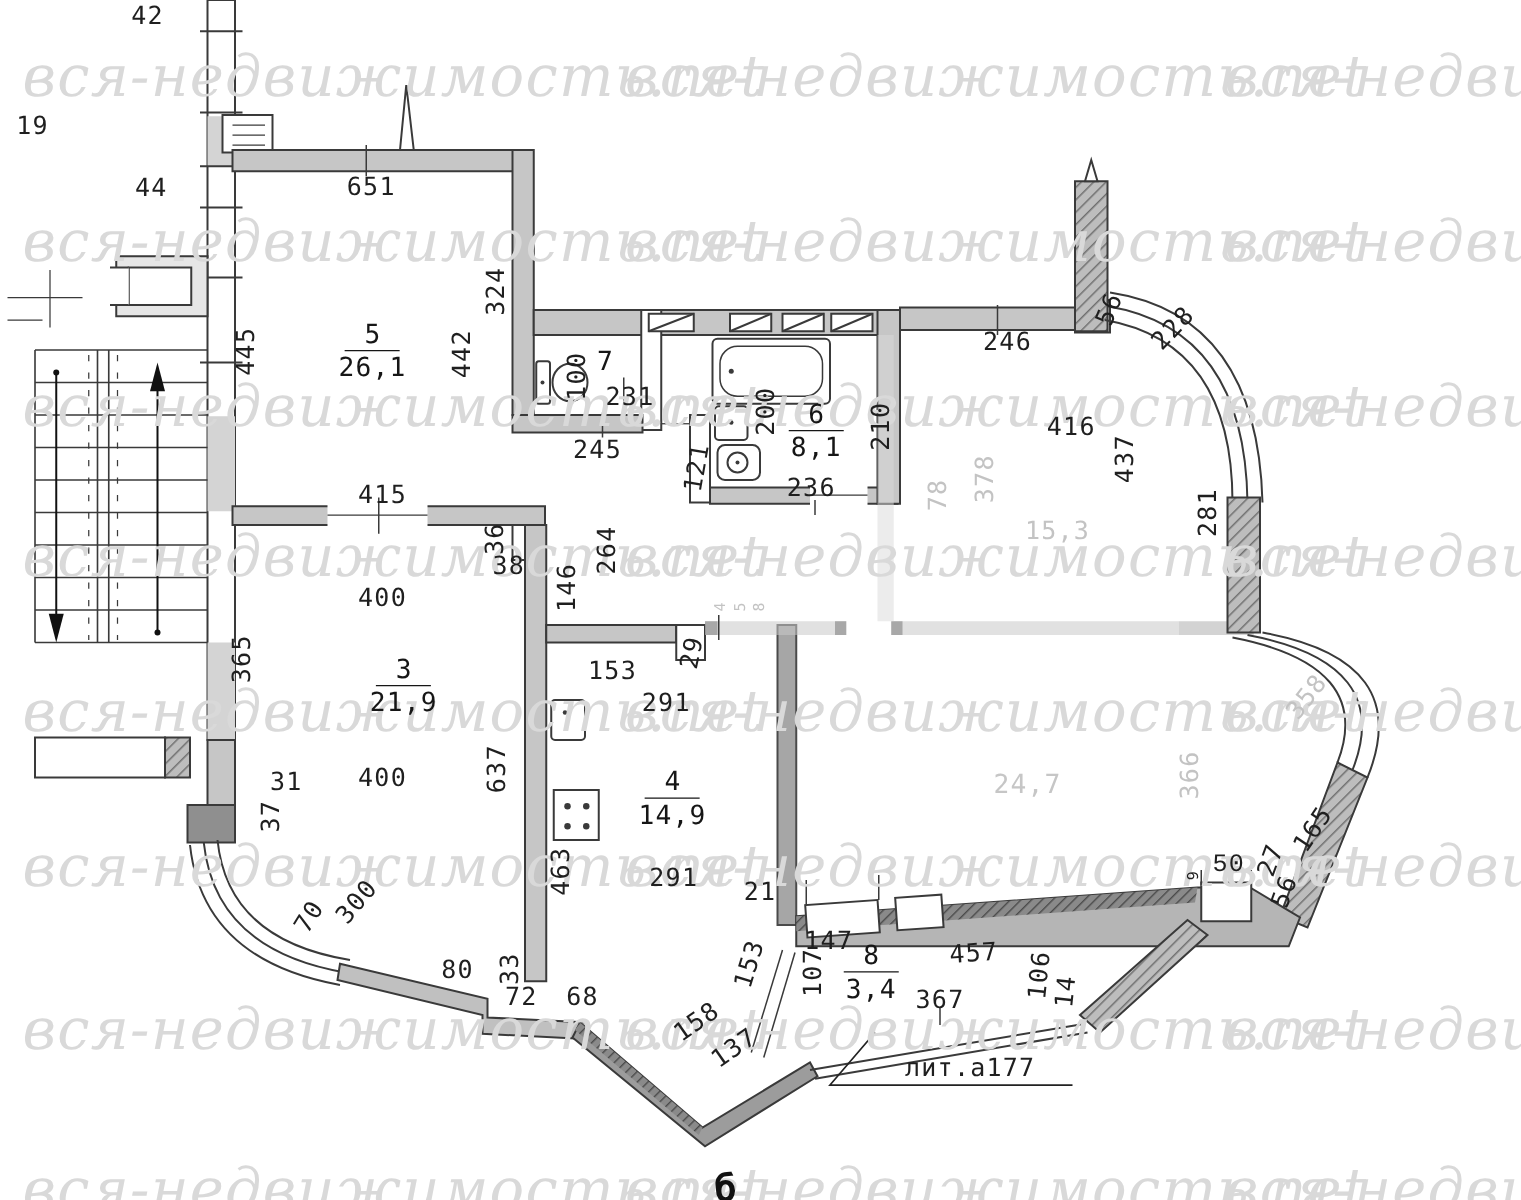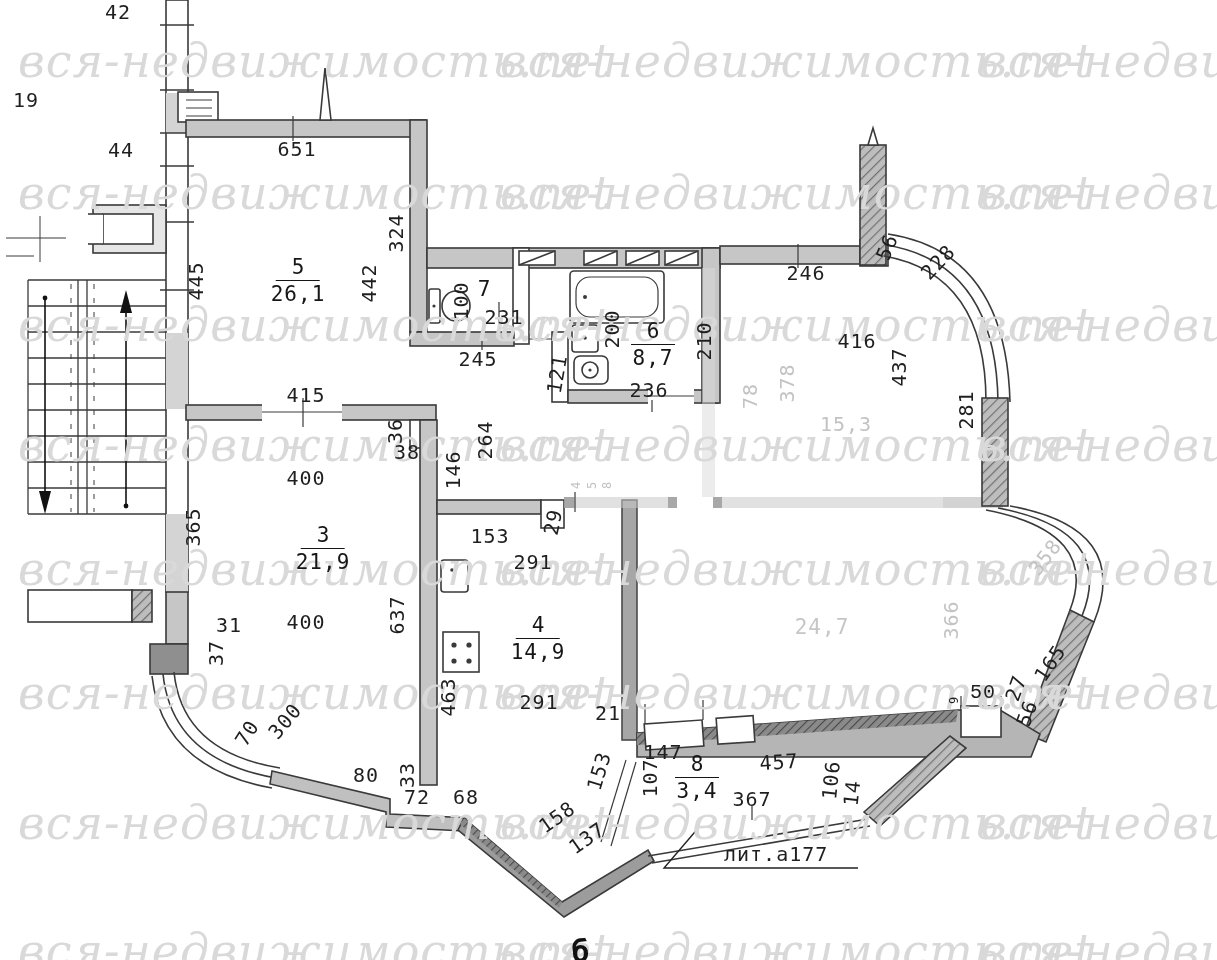--- a/index.html
+++ b/index.html
@@ -373,21 +373,21 @@
         <div class="room-num">5</div>
         <div class="room-rule"></div>
         <div class="room-area">26,1</div>
       </div>
       <div class="room-label" style="left: 484px; top: 278px; transform: translate(-50%, 0px);">
         <div class="room-num">7</div>
       </div>
       <div class="room-label" style="left: 653px; top: 320px; transform: translate(-50%, 0px);">
         <div class="room-num">6</div>
         <div class="room-rule"></div>
-        <div class="room-area">8,7</div>
+        <div class="room-area">8,1</div>
       </div>
       <div class="room-label" style="left: 323px; top: 524px; transform: translate(-50%, 0px);">
         <div class="room-num">3</div>
         <div class="room-rule"></div>
         <div class="room-area">21,9</div>
       </div>
       <div class="room-label" style="left: 538px; top: 614px; transform: translate(-50%, 0px);">
         <div class="room-num">4</div>
         <div class="room-rule"></div>
         <div class="room-area">14,9</div>

